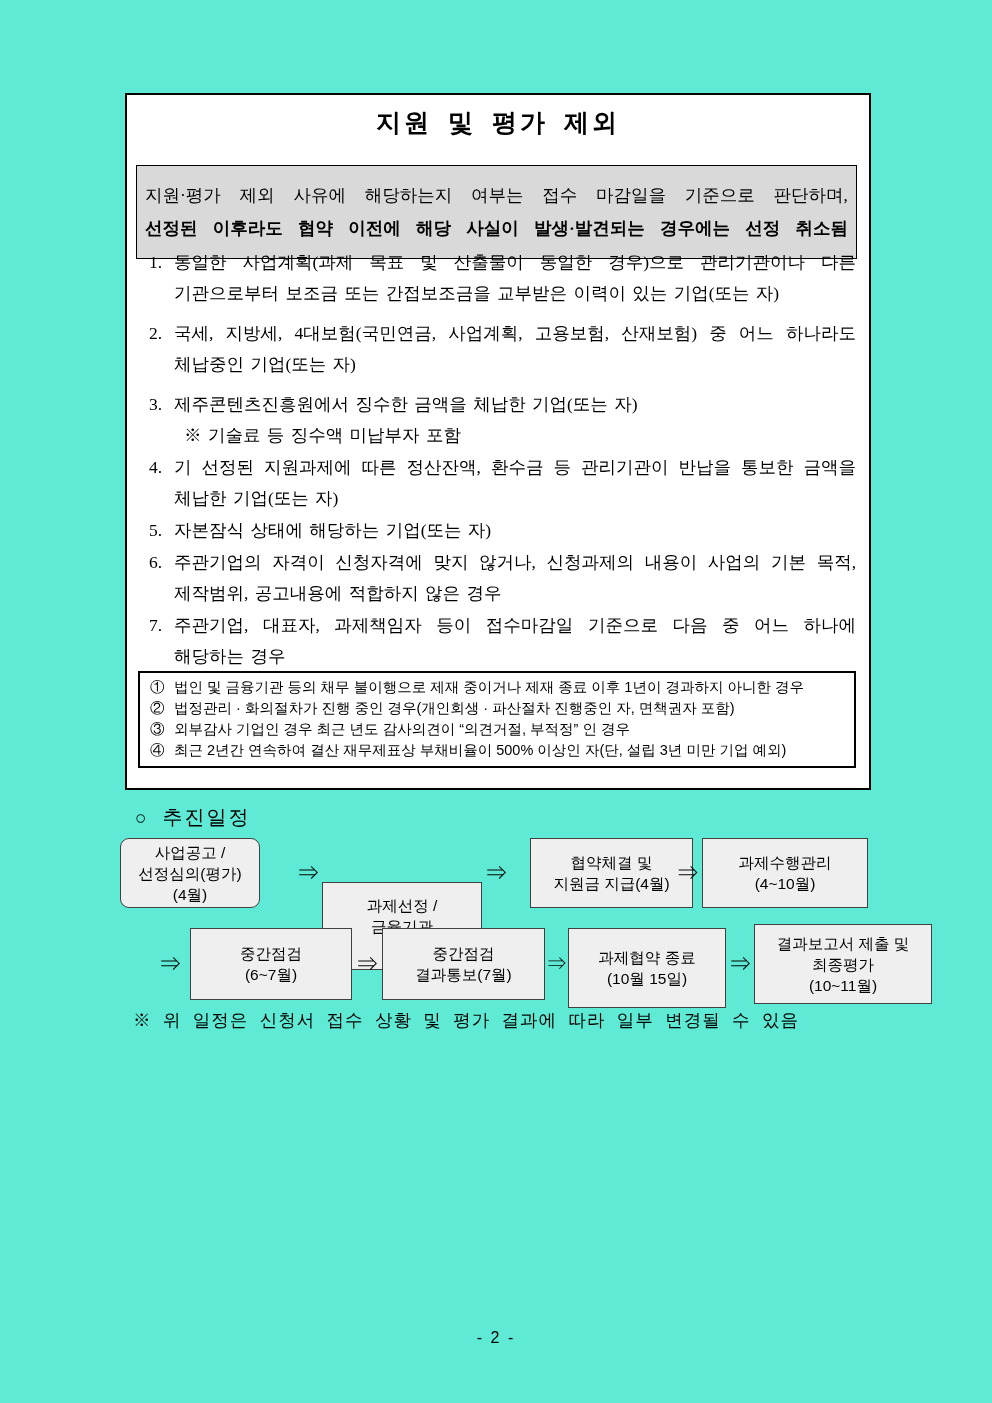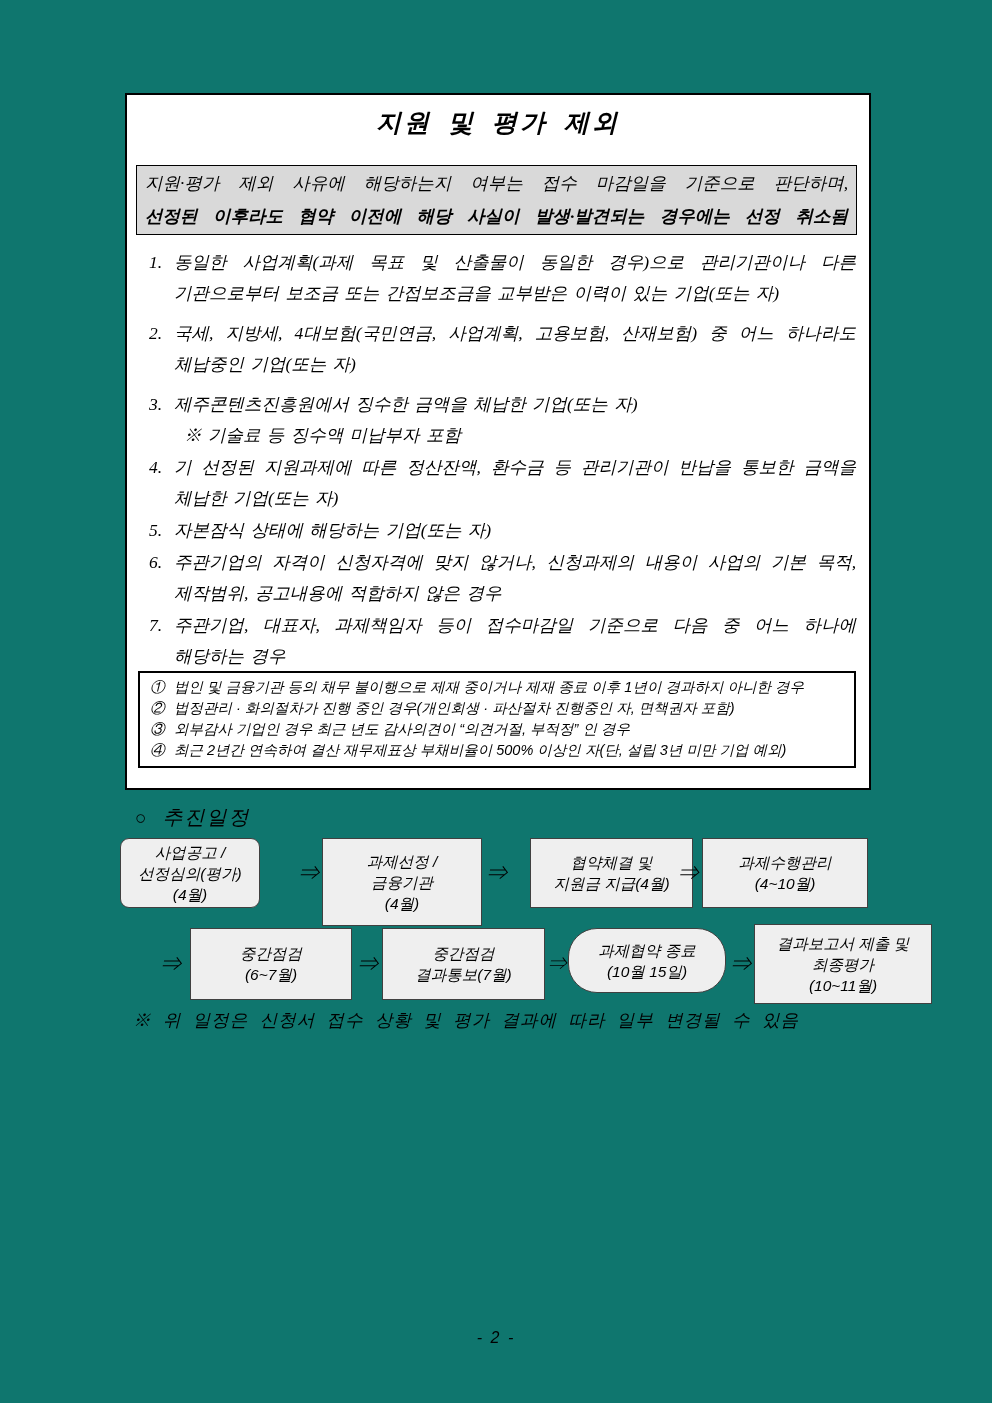--- a/index.html
+++ b/index.html
@@ -1,33 +1,33 @@
 <!DOCTYPE html>
 <html lang="ko"><head>
 <meta charset="utf-8">
 <style>
   html,body { margin:0; padding:0; background:#ffffff; }
   .page {
-    position:relative; width:992px; height:1403px; background:#0f766e;
-    font-family:"Liberation Serif", serif; color:#000; overflow:hidden;font-style:italic;
+    position:relative; width:992px; height:1403px; background:#5eead4;
+    font-family:"Liberation Serif", serif; color:#000; overflow:hidden;
   }
 
   
   .outer-box {
     position:absolute; left:125px; top:93px; width:746px; height:697px;
     border:2px solid #000; background:#fff; box-sizing:border-box;
   }
   .title {
     margin-top:11px; text-align:center;
     font-family:"Liberation Sans", sans-serif; font-weight:bold;
     font-size:25px; letter-spacing:3px; word-spacing:6px;
   }
   .notice {
     position:absolute; left:9px; right:12px; top:70px;
-    border:1px solid #000; background:#d9d9d9; padding:1px 8px;
+    border:1px solid #000; background:#d9d9d9; padding:13px 8px;
     font-size:17.5px; line-height:33px; box-sizing:border-box;
   }
   .notice .l1 { text-align:justify; text-align-last:justify; word-break:keep-all; }
   .notice .l2 { font-weight:bold; text-align:justify; text-align-last:justify; word-break:keep-all; }
 
   .list {
     position:absolute; left:22px; right:13px; top:152px;
     font-size:17.5px; line-height:31px;
   }
   .item { position:relative; padding-left:25px; margin-bottom:1px; }
@@ -139,21 +139,21 @@
   <div class="sched-title">
     <span class="bullet">○</span><span>추진일정</span>
   </div>
 
   <div class="fbox" style="left:120px; top:838px; width:140px; height:70px;border-radius:9px;">
     <div>사업공고 /</div>
     <div>선정심의(평가)</div>
     <div>(4월)</div>
   </div>
   <div class="farrow" style="left:294px; top:838px; width:28px; height:70px;">⇒</div>
-  <div class="fbox" style="left:322px; top:838px; width:160px; height:88px;">
+  <div class="fbox" style="left:322px; top:882px; width:160px; height:88px;">
     <div>과제선정 /</div>
     <div>금융기관</div>
     <div>(4월)</div>
   </div>
   <div class="farrow" style="left:482px; top:838px; width:28px; height:70px;">⇒</div>
   <div class="fbox" style="left:510px; top:838px; width:163px; height:70px;margin-left:20px;">
     <div>협약체결 및</div>
     <div>지원금 지급(4월)</div>
   </div>
   <div class="farrow" style="left:673px; top:838px; width:29px; height:70px;">⇒</div>
@@ -166,21 +166,21 @@
   <div class="fbox" style="left:190px; top:928px; width:162px; height:72px;">
     <div>중간점검</div>
     <div>(6~7월)</div>
   </div>
   <div class="farrow" style="left:352px; top:928px; width:30px; height:72px;">⇒</div>
   <div class="fbox" style="left:382px; top:928px; width:163px; height:72px;">
     <div>중간점검</div>
     <div>결과통보(7월)</div>
   </div>
   <div class="farrow" style="left:545px; top:928px; width:23px; height:72px; font-size:22px;">⇒</div>
-  <div class="fbox" style="left:568px; top:928px; width:158px; height:65px;border-radius:29px;">
+  <div class="fbox" style="left:568px; top:928px; width:158px; height:80px;">
     <div>과제협약 종료</div>
     <div>(10월 15일)</div>
   </div>
   <div class="farrow" style="left:726px; top:928px; width:28px; height:72px;">⇒</div>
   <div class="fbox" style="left:754px; top:924px; width:178px; height:80px;">
     <div>결과보고서 제출 및</div>
     <div>최종평가</div>
     <div>(10~11월)</div>
   </div>
 

